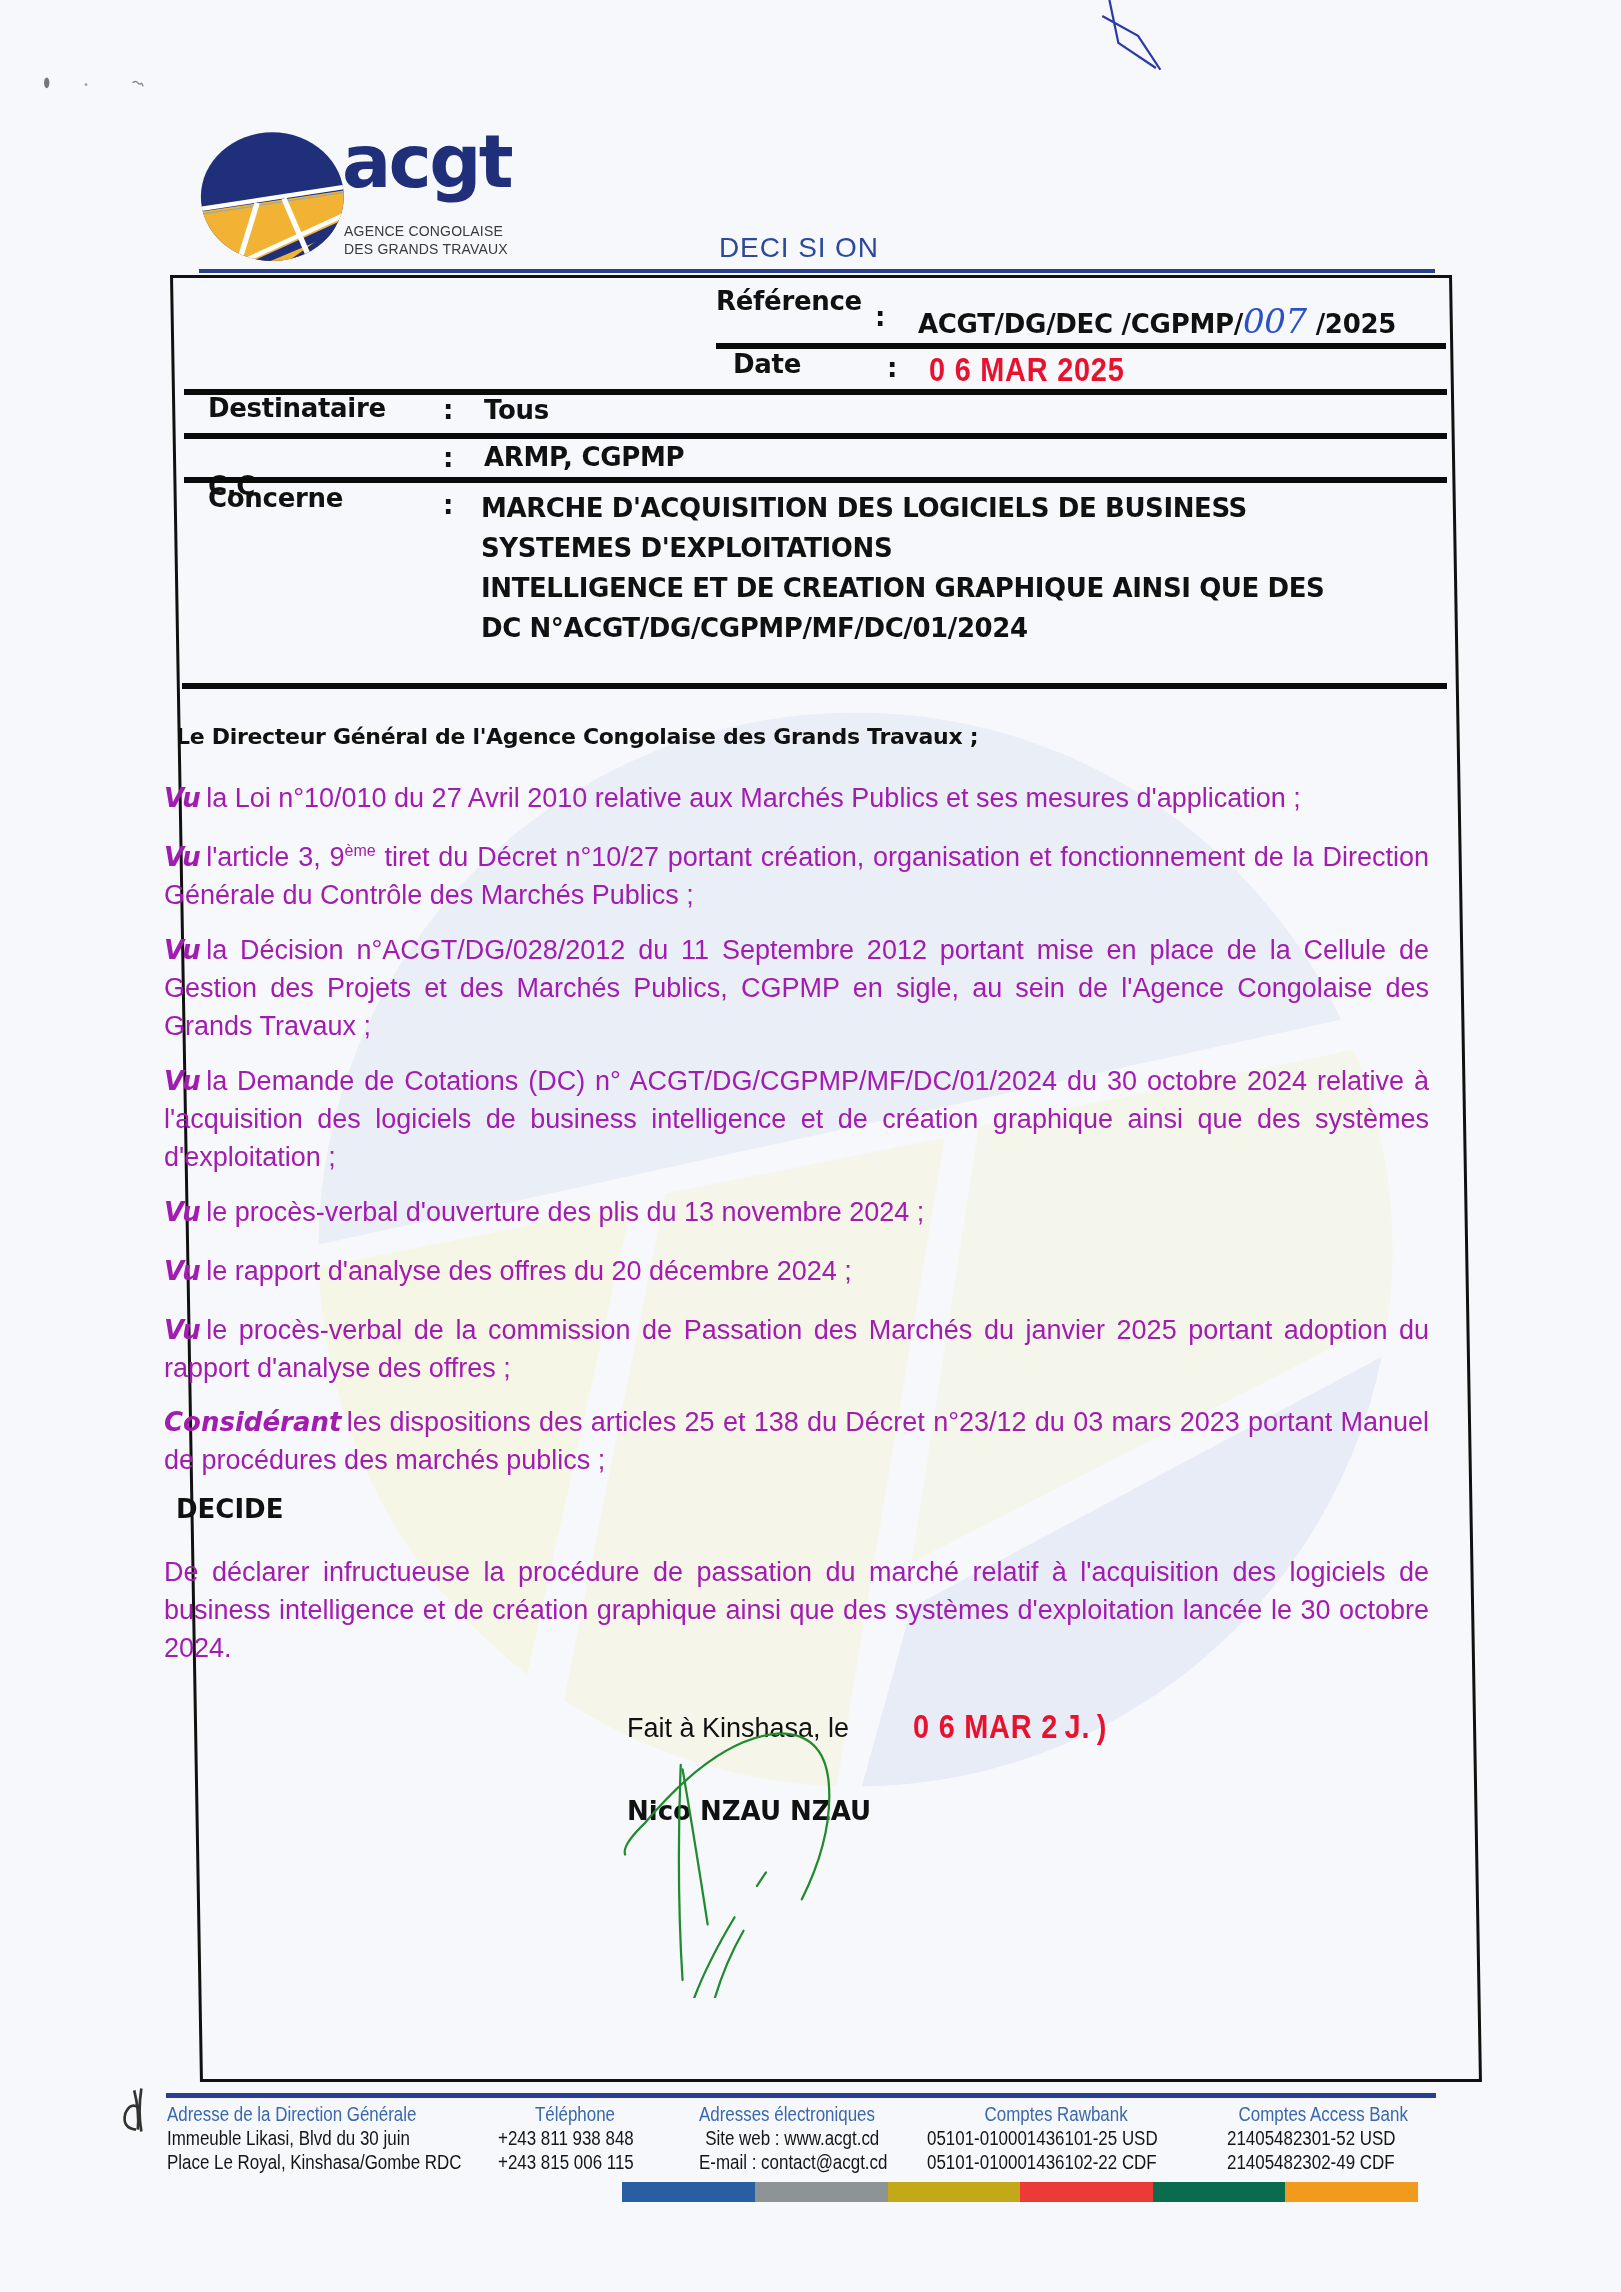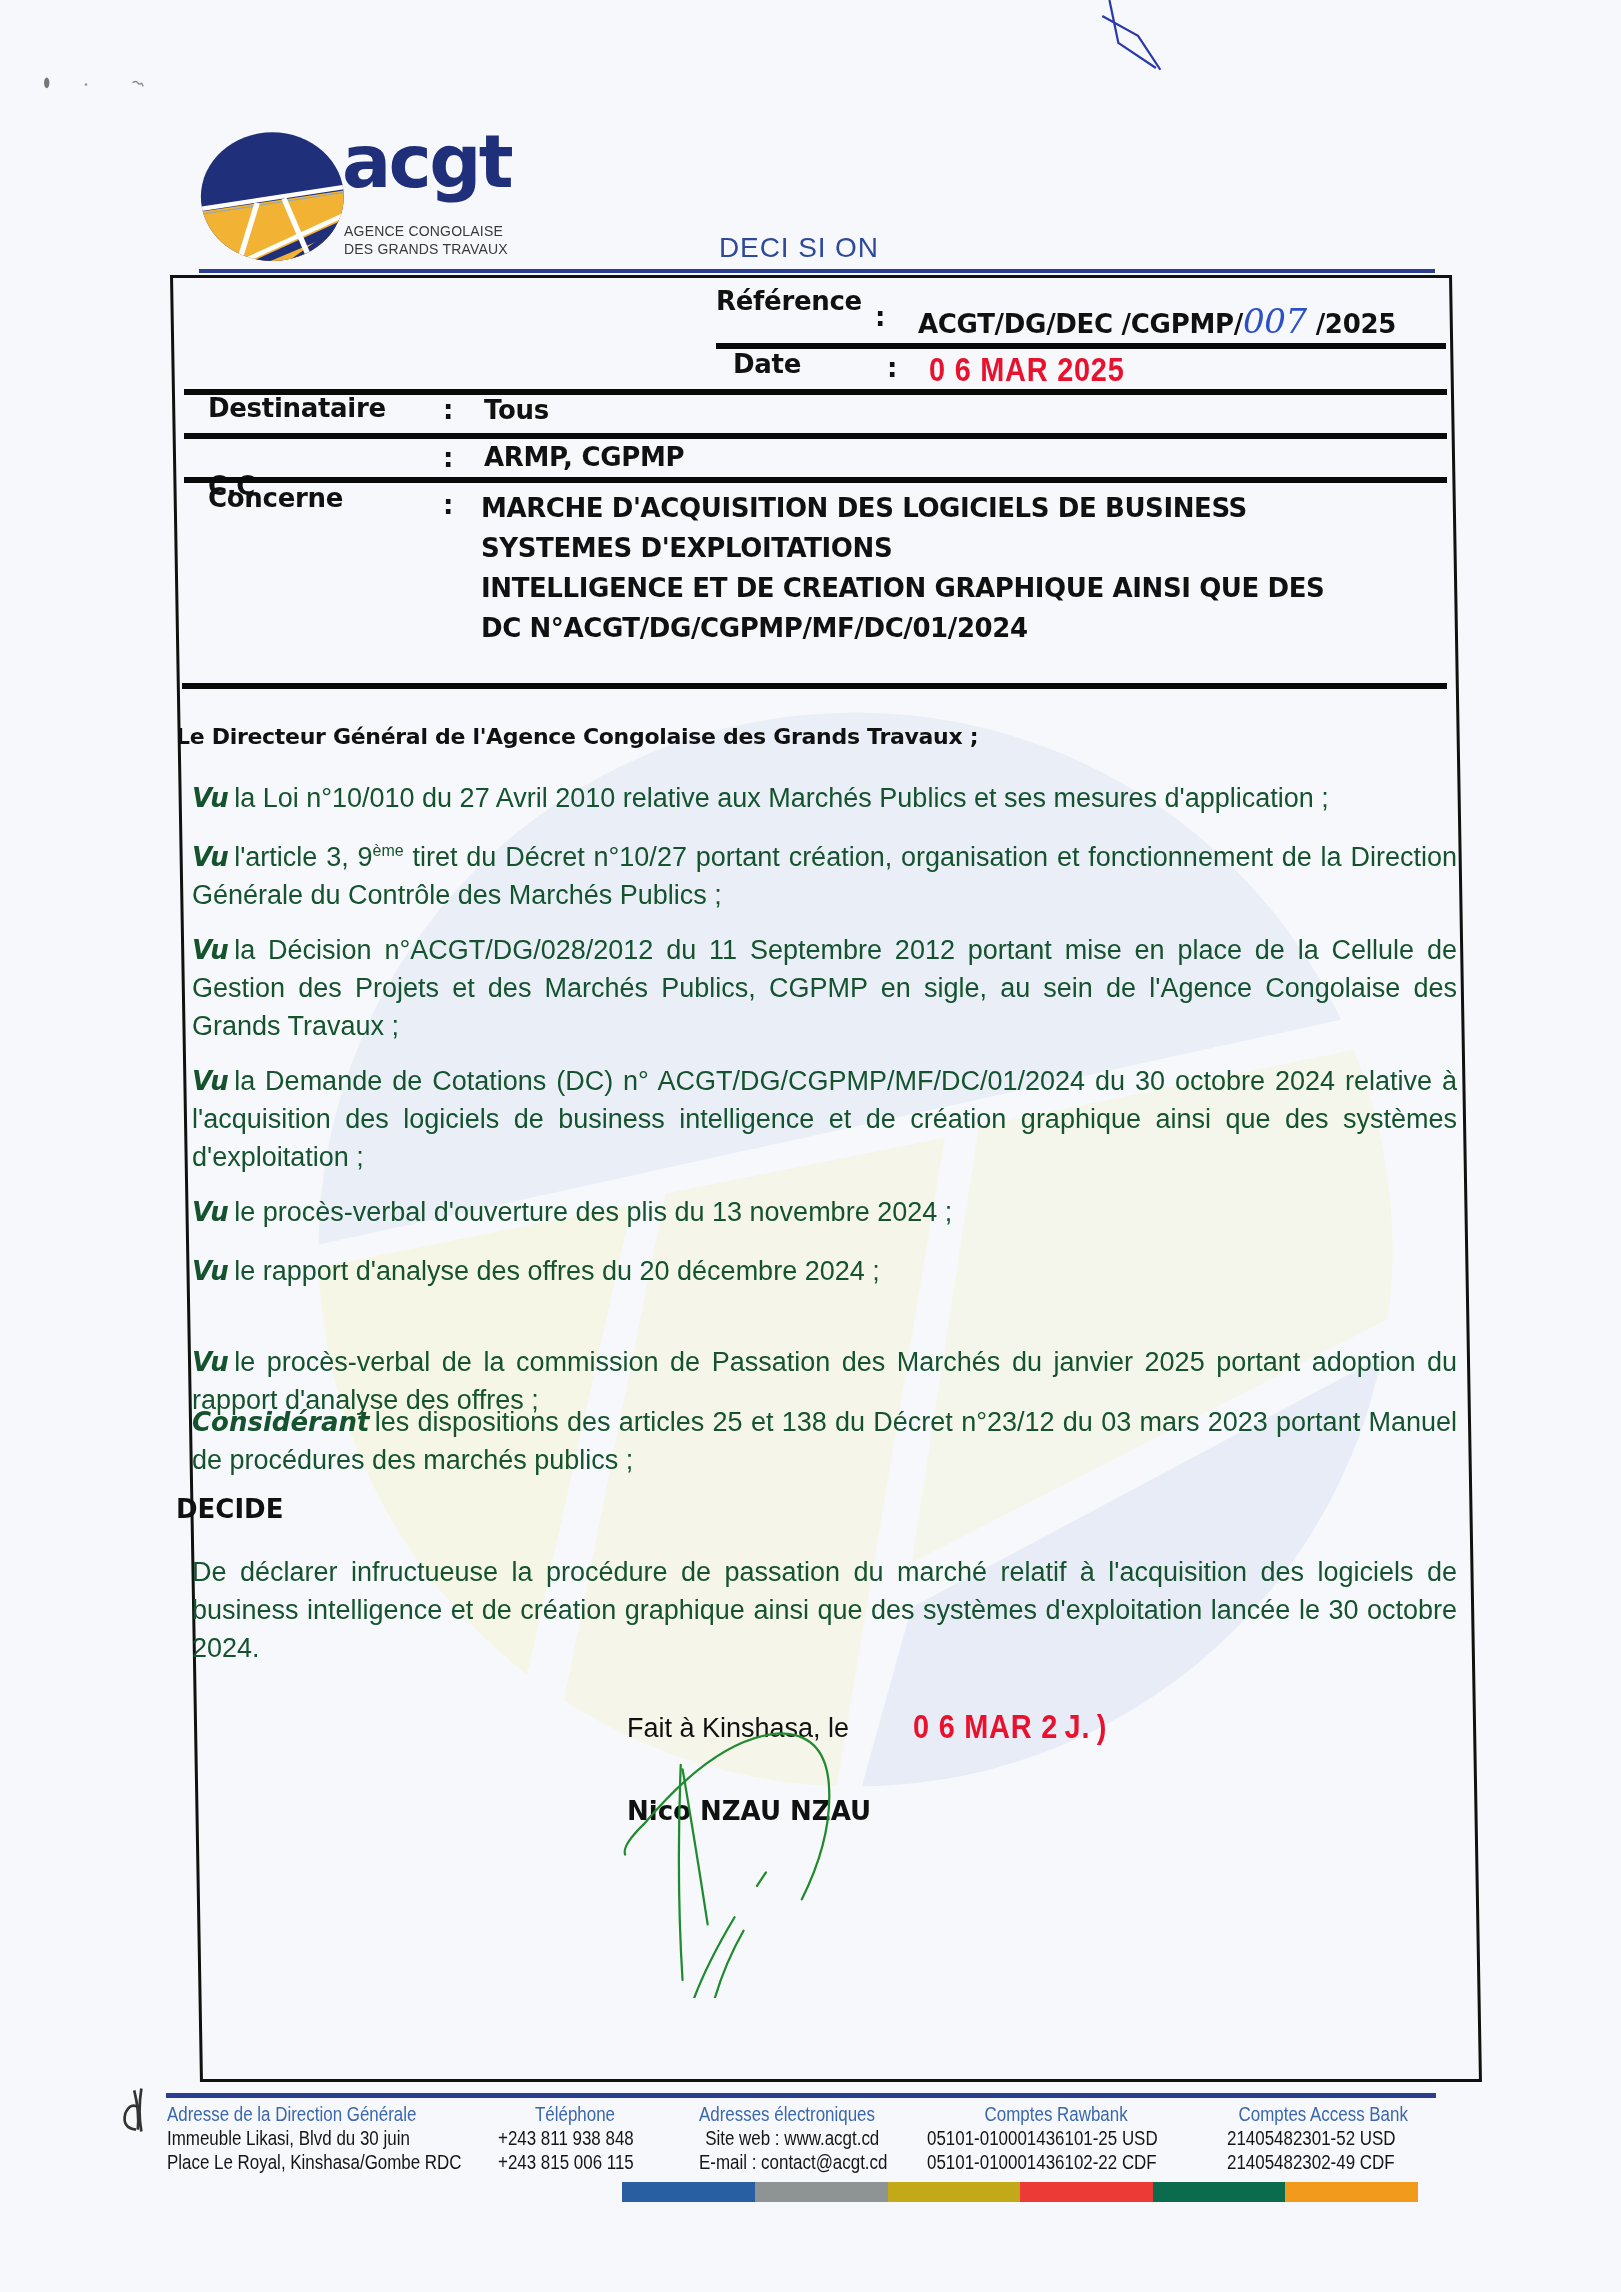--- a/index.html
+++ b/index.html
@@ -25,21 +25,21 @@
   .frame { left: 170px; top: 275px; width: 1282px; height: 1807px; border: 3.6px solid #111; box-sizing: border-box; transform: skewX(0.95deg); transform-origin: top left; }
 
   .rule { position: absolute; height: 6.3px; background: #0a0a0a; }
 
   .hdr { font-family: "DejaVu Sans", sans-serif; font-weight: bold; font-size: 26px; line-height: 1; white-space: nowrap; position: absolute; letter-spacing: -0.3px; }
   .handwrite-blue { color: #2b50c8; font-family: "DejaVu Serif", serif; font-weight: normal; font-style: italic; font-size: 34px; }
   .stamp { color: #e8112e; font-family: "Liberation Sans", sans-serif; font-weight: bold; font-size: 34px; letter-spacing: 0.9px; transform: scaleX(0.85); transform-origin: left center; display: inline-block; }
 
   .concerne-text { position: absolute; left: 481px; top: 488px; width: 967px; font-family: "DejaVu Sans", sans-serif; font-weight: bold; font-size: 26px; line-height: 40px; letter-spacing: -0.4px; }
 
-  .body-text { position: absolute; left: 192px; width: 1265px; font-family: "Liberation Sans", sans-serif; font-size: 27px; line-height: 38px; text-align: justify; color: #14532d; }
+  .body-text { position: absolute; left: 164px; width: 1265px; font-family: "Liberation Sans", sans-serif; font-size: 27px; line-height: 38px; text-align: justify; color: #a21caf; }
   .body-text .vu { font-family: "DejaVu Sans", sans-serif; font-weight: bold; font-style: italic; font-size: 26px; margin-right: 5.4px; }
   .body-text sup { font-size: 16px; }
   .intro { position: absolute; left: 176px; top: 724px; font-family: "DejaVu Sans", sans-serif; font-weight: bold; font-size: 22px; letter-spacing: -0.3px; }
   .decide { position: absolute; left: 176px; top: 1494px; font-family: "DejaVu Sans", sans-serif; font-weight: bold; font-size: 26px; }
 
   .fait { position: absolute; left: 627px; top: 1713px; font-family: "Liberation Sans", sans-serif; font-size: 27px; }
   .signer { position: absolute; left: 627px; top: 1796px; font-family: "DejaVu Sans", sans-serif; font-weight: bold; font-size: 26px; }
   .stamp2 { position: absolute; left: 913px; top: 1707px; }
   .signature { position: absolute; left: 609px; top: 1702px; width: 287px; height: 296px; }
 
@@ -156,21 +156,21 @@
 </div>
 <div class="body-text" style="top:1062px;">
   <span class="vu">Vu</span><span>la Demande de Cotations (DC) n° ACGT/DG/CGPMP/MF/DC/01/2024 du 30 octobre 2024 relative à l'acquisition des logiciels de business intelligence et de création graphique ainsi que des systèmes d'exploitation ;</span>
 </div>
 <div class="body-text" style="top:1193px;">
   <span class="vu">Vu</span><span>le procès-verbal d'ouverture des plis du 13 novembre 2024 ;</span>
 </div>
 <div class="body-text" style="top:1252px;">
   <span class="vu">Vu</span><span>le rapport d'analyse des offres du 20 décembre 2024 ;</span>
 </div>
-<div class="body-text" style="top:1311px;margin-top:32px;">
+<div class="body-text" style="top:1311px;">
   <span class="vu">Vu</span><span>le procès-verbal de la commission de Passation des Marchés du janvier 2025 portant adoption du rapport d'analyse des offres ;</span>
 </div>
 <div class="body-text" style="top:1403px;">
   <span class="vu">Considérant</span><span>les dispositions des articles 25 et 138 du Décret n°23/12 du 03 mars 2023 portant Manuel de procédures des marchés publics ;</span>
 </div>
 
 <div class="decide">DECIDE</div>
 <div class="body-text" style="top:1553px;">De déclarer infructueuse la procédure de passation du marché relatif à l'acquisition des logiciels de business intelligence et de création graphique ainsi que des systèmes d'exploitation lancée le 30 octobre 2024.</div>
 
 <div class="fait">Fait à Kinshasa, le</div>

